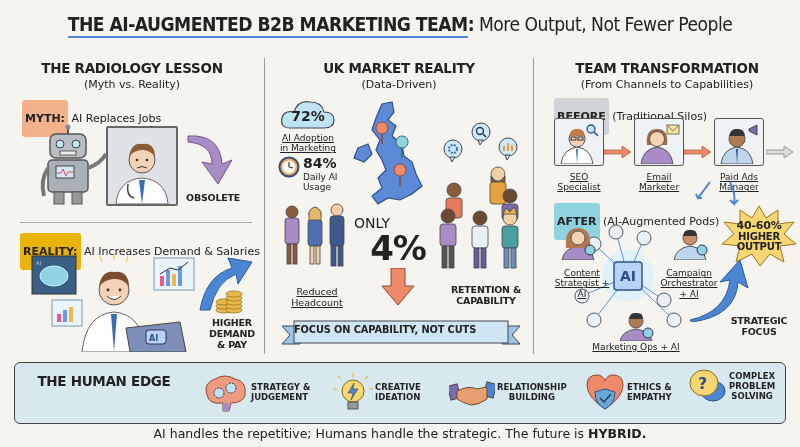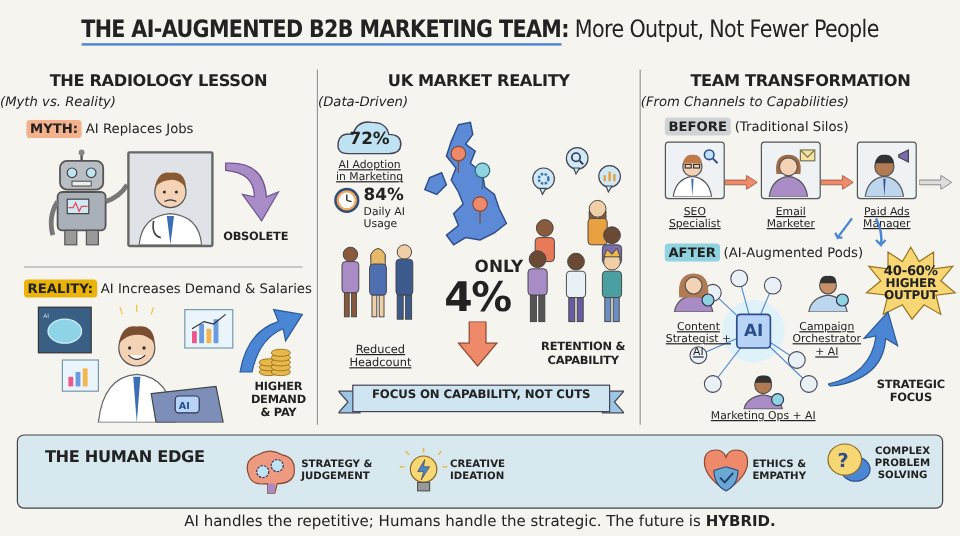--- a/index.html
+++ b/index.html
@@ -4,22 +4,22 @@
 <style>
   * { box-sizing: border-box; margin: 0; padding: 0; }
   html, body { width: 800px; height: 447px; overflow: hidden; }
   body { background: #f6f4ef; font-family: "DejaVu Sans", sans-serif; color: #222; position: relative; }
   .abs { position: absolute; }
   .title { left: 0; top: 12px; width: 800px; text-align: center; font-size: 20px; font-weight: bold; letter-spacing: -0.6px; font-family: "DejaVu Sans", sans-serif; transform: scaleX(0.86); transform-origin: center; white-space: nowrap; }
   .title .hl { border-bottom: 2px solid #4a86d4; }
   .title .sub { font-weight: normal; }
   .vdiv { top: 58px; width: 1px; height: 296px; background: #999; }
   .col-title { text-align: center; font-weight: bold; font-size: 13.5px; letter-spacing: -0.3px; }
-  .col-sub { text-align: left; font-size: 11px; font-style: italic; }
-  .tag { display: inline-block; padding: 1px 3px; border-radius: 3px; font-weight: bold; }
+  .col-sub { text-align: center; font-size: 11px; }
+  .tag { display: inline-block; padding: 12px 3px; border-radius: 3px; font-weight: bold; }
   .lbl { font-size: 9px; font-weight: bold; text-align: center; line-height: 1.15; letter-spacing: -0.2px; }
   .small { font-size: 9px; text-align: center; line-height: 1.15; text-decoration: underline; }
   .frame { border: 2px solid #666; background: #dfe3e8; border-radius: 2px; }
   .card { border: 1.5px solid #555; background: #eef2f5; border-radius: 3px; }
   .hbox { left: 14px; top: 362px; width: 772px; height: 62px; border: 1.5px solid #444; border-radius: 6px; background: #d7e8ee; }
   .edge-item { position: absolute; top: 10px; display: flex; align-items: center; gap: 2px; }
   .edge-lbl { font-size: 8.5px; font-weight: bold; line-height: 1.15; }
   .footer { left: 0; top: 426px; width: 800px; text-align: center; font-size: 12.5px; }
   svg { display: block; }
 </style>
@@ -208,21 +208,21 @@
         <rect x="50" y="16" width="14" height="30" rx="3" fill="#3d5a8c"></rect>
         <rect x="51" y="46" width="5" height="20" fill="#3d5a8c"></rect>
         <rect x="58" y="46" width="5" height="20" fill="#3d5a8c"></rect>
     </g>
   </svg>
   <div class="abs small" style="left:280px;top:287px;width:74px;font-size:9.5px">
     <div>Reduced</div>
     <div>Headcount</div>
   </div>
 
-  <div class="abs" style="left:380px;top:215px;width:56px;text-align:right;font-size:14px;font-weight:bold">ONLY</div>
+  <div class="abs" style="left:354px;top:215px;width:56px;text-align:left;font-size:14px;font-weight:normal">ONLY</div>
   <div class="abs" style="left:362px;top:228px;width:72px;text-align:center;font-size:34px;font-weight:bold;letter-spacing:-1px">4%</div>
   <svg class="abs" style="left:381px;top:268px" width="34" height="38" viewBox="0 0 34 38">
     <path d="M10 0 L24 0 L24 18 L33 18 L17 37 L1 18 L10 18Z" fill="#ee8a6a" stroke="#8a4a32"></path>
   </svg>
 
   
   <svg class="abs" style="left:436px;top:160px" width="92" height="112" viewBox="0 0 92 112">
     <g stroke="#444" stroke-width="0.8">
       <circle cx="62" cy="14" r="7" fill="#f1cfa6"></circle>
         <path d="M55 16 Q62 28 69 16 L69 22 Q62 30 55 22Z" fill="#8a5a34"></path>
@@ -250,21 +250,21 @@
     <div>RETENTION &amp;</div>
     <div>CAPABILITY</div>
   </div>
 
   
   <svg class="abs" style="left:282px;top:318px" width="238" height="30" viewBox="0 0 238 30">
     <path d="M0 8 L18 8 L18 26 L0 26 L8 17Z" fill="#9cc6e4" stroke="#445"></path>
     <path d="M238 8 L220 8 L220 26 L238 26 L230 17Z" fill="#9cc6e4" stroke="#445"></path>
     <rect x="12" y="3" width="214" height="22" fill="#cfe6f2" stroke="#445"></rect>
   </svg>
-  <div class="abs" style="left:294px;top:324px;width:214px;text-align:center;font-size:9.8px;font-weight:bold;letter-spacing:-0.1px">FOCUS ON CAPABILITY, NOT CUTS</div>
+  <div class="abs" style="left:294px;top:324px;width:214px;font-size:9.8px;font-weight:bold;letter-spacing:-0.1px">FOCUS ON CAPABILITY, NOT CUTS</div>
 </section>
 
 <section>
   <div class="abs col-title" style="left:534px;top:60px;width:266px">TEAM TRANSFORMATION</div>
   <div class="abs col-sub" style="left:534px;top:78px;width:266px">(From Channels to Capabilities)</div>
 
   <div class="abs" style="left:554px;top:98px;font-size:11px">
     <span class="tag" style="background:#cfd3d6">BEFORE</span>
     <span>(Traditional Silos)</span>
   </div>
@@ -433,20 +433,31 @@
       <circle cx="20" cy="18" r="11" fill="#f7d774" stroke="#8a6a20"></circle>
       <path d="M21 10 L15 20 L20 20 L18 27 L25 16 L20 16Z" fill="#4a86d4" stroke="#333" stroke-width="0.5"></path>
       <rect x="15" y="29" width="10" height="7" fill="#999" stroke="#555"></rect>
     </svg>
     <div class="edge-lbl">
         <div>CREATIVE</div>
         <div>IDEATION</div>
       </div>
   </div>
 
+  <div class="edge-item" style="left:434px">
+    <svg width="46" height="40" viewBox="0 0 46 40">
+      <rect x="0" y="12" width="10" height="14" fill="#7c6bb0" stroke="#444" transform="rotate(-15 5 19)"></rect>
+      <rect x="36" y="10" width="10" height="14" fill="#4a86d4" stroke="#444" transform="rotate(15 41 17)"></rect>
+      <path d="M8 18 Q20 12 28 16 L38 14 L38 26 Q30 32 22 32 Q14 30 8 26Z" fill="#e9a070" stroke="#6a4a32"></path>
+    </svg>
+    <div class="edge-lbl" style="text-align:center">
+        <div>RELATIONSHIP</div>
+        <div>BUILDING</div>
+      </div>
+  </div>
 
   <div class="edge-item" style="left:570px">
     <svg width="40" height="40" viewBox="0 0 40 40">
       <path d="M20 36 Q2 24 2 12 Q2 2 12 2 Q18 2 20 8 Q22 2 28 2 Q38 2 38 12 Q38 24 20 36Z" fill="#ee8a6a" stroke="#8a4a32"></path>
       <path d="M20 16 L30 19 Q30 31 20 36 Q10 31 10 19Z" fill="#6aa8d4" stroke="#2e4d8a"></path>
       <polyline points="15,25 19,29 26,21" fill="none" stroke="#1e3d6a" stroke-width="1.5"></polyline>
     </svg>
     <div class="edge-lbl">
         <div>ETHICS &amp;</div>
         <div>EMPATHY</div>

